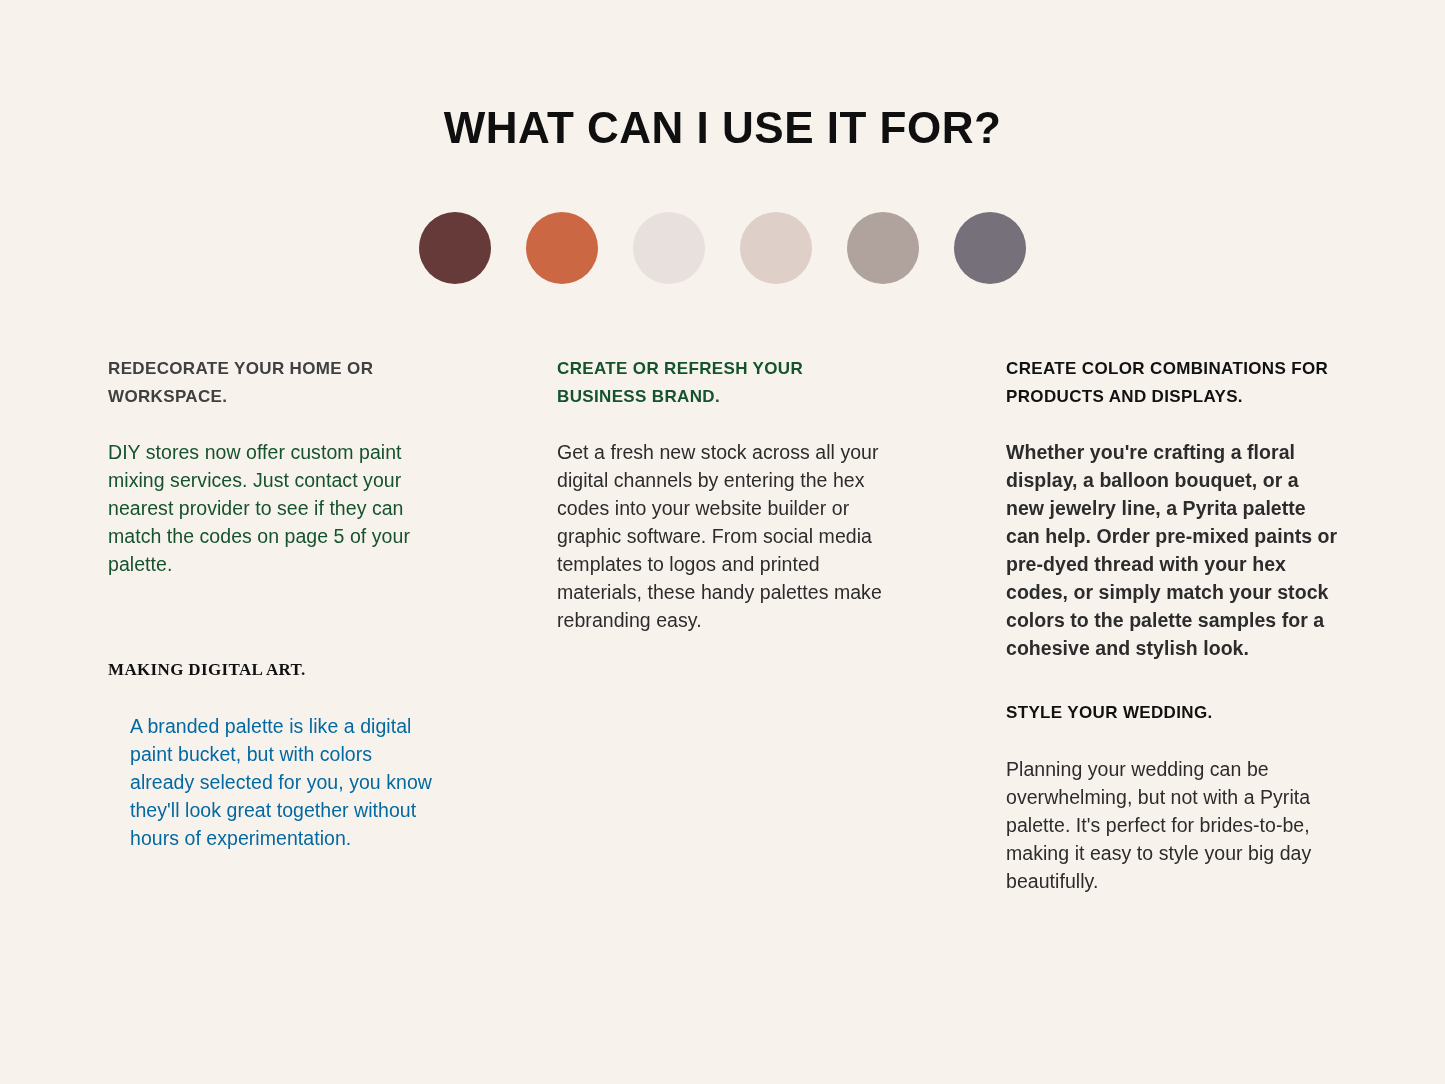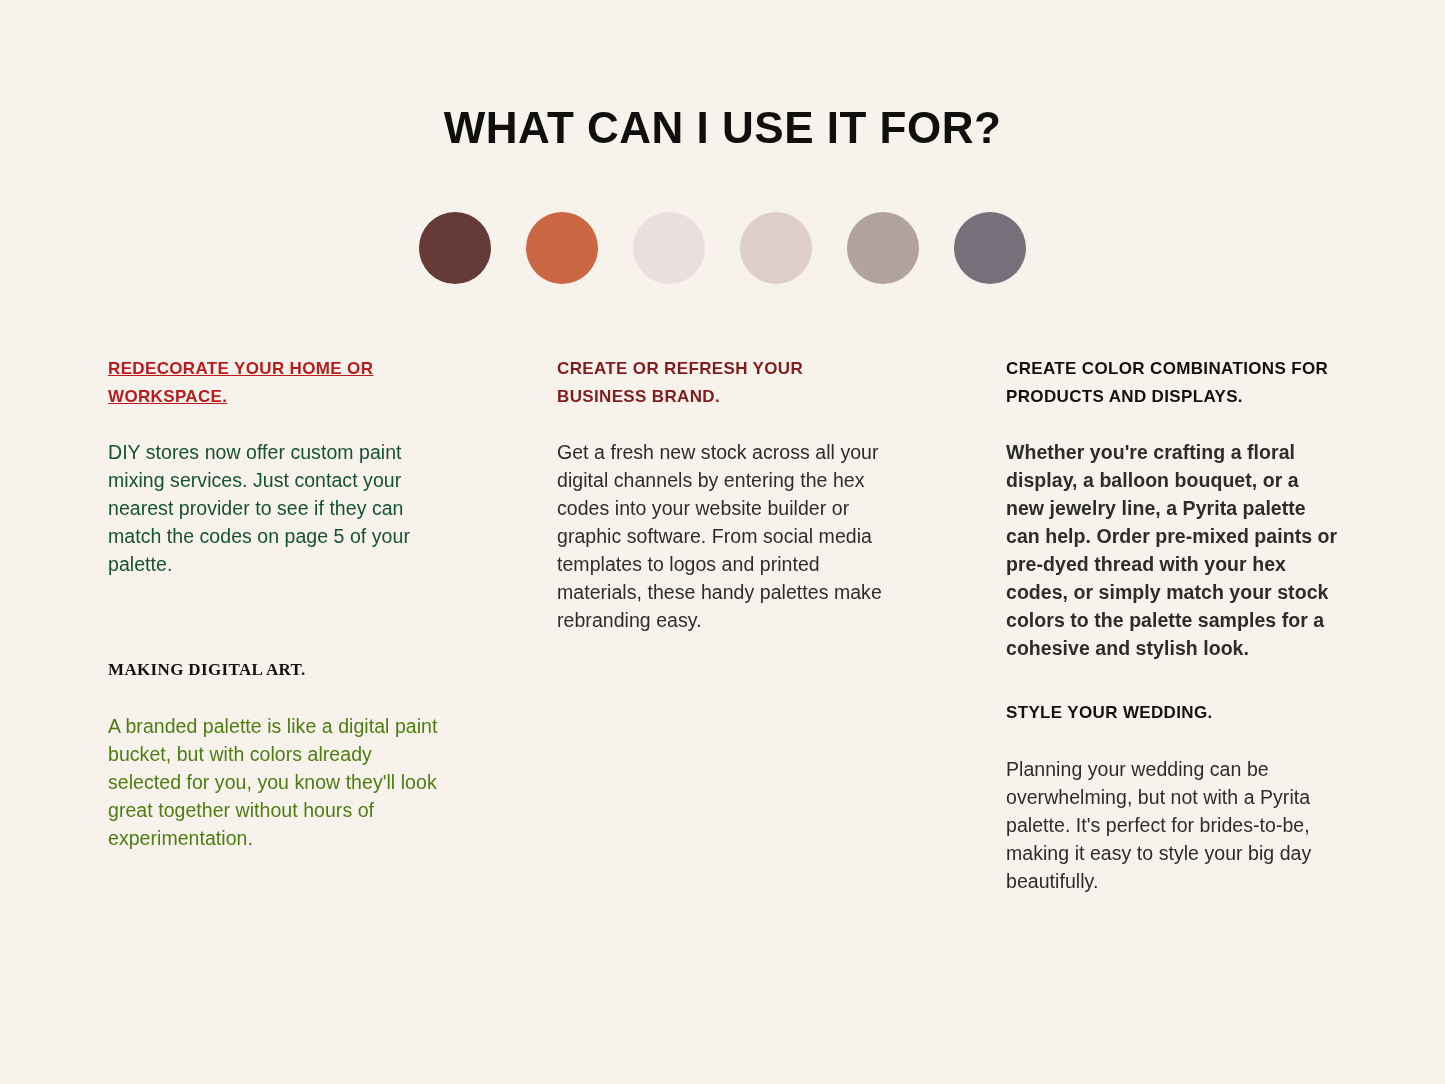--- a/index.html
+++ b/index.html
@@ -107,32 +107,32 @@
     <div class="swatch" style="background: rgb(232, 224, 221);"></div>
     <div class="swatch" style="background: rgb(222, 207, 201);"></div>
     <div class="swatch" style="background: rgb(176, 162, 157);"></div>
     <div class="swatch" style="background: rgb(118, 112, 122);"></div>
   </div>
 
   <div class="columns">
 
     <div class="column column-1">
       <div class="block">
-        <div class="block-heading" style="color: #b91c1c; text-decoration: underline;">REDECORATE YOUR HOME OR WORKSPACE.</div>
+        <div class="block-heading" style="color: #404040;">REDECORATE YOUR HOME OR WORKSPACE.</div>
         <div class="block-body" style="color: #14532d;">DIY stores now offer custom paint mixing services. Just contact your nearest provider to see if they can match the codes on page 5 of your palette.</div>
       </div>
       <div class="block">
         <div class="block-heading" style="color: rgb(17, 17, 17); font-family: Liberation Serif, serif;">MAKING DIGITAL ART.</div>
-        <div class="block-body" style="color: #4d7c0f;">A branded palette is like a digital paint bucket, but with colors already selected for you, you know they'll look great together without hours of experimentation.</div>
+        <div class="block-body" style="color: #0369a1; margin-left: 22px;">A branded palette is like a digital paint bucket, but with colors already selected for you, you know they'll look great together without hours of experimentation.</div>
       </div>
     </div>
 
     <div class="column column-2">
       <div class="block">
-        <div class="block-heading" style="color: #7f1d1d;">CREATE OR REFRESH YOUR BUSINESS BRAND.</div>
+        <div class="block-heading" style="color: #14532d;">CREATE OR REFRESH YOUR BUSINESS BRAND.</div>
         <div class="block-body" style="color: rgb(44, 44, 44);">Get a fresh new stock across all your digital channels by entering the hex codes into your website builder or graphic software. From social media templates to logos and printed materials, these handy palettes make rebranding easy.</div>
       </div>
     </div>
 
     <div class="column column-3">
       <div class="block">
         <div class="block-heading" style="color: rgb(17, 17, 17);">CREATE COLOR COMBINATIONS FOR PRODUCTS AND DISPLAYS.</div>
         <div class="block-body" style="color: rgb(44, 44, 44); font-weight: bold;">Whether you're crafting a floral display, a balloon bouquet, or a new jewelry line, a Pyrita palette can help. Order pre-mixed paints or pre-dyed thread with your hex codes, or simply match your stock colors to the palette samples for a cohesive and stylish look.</div>
       </div>
       <div class="block">

